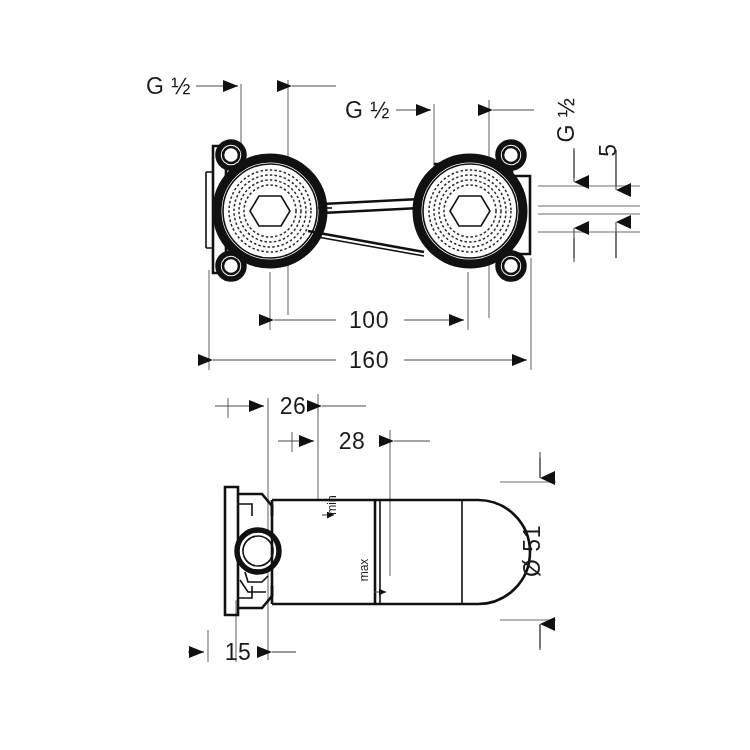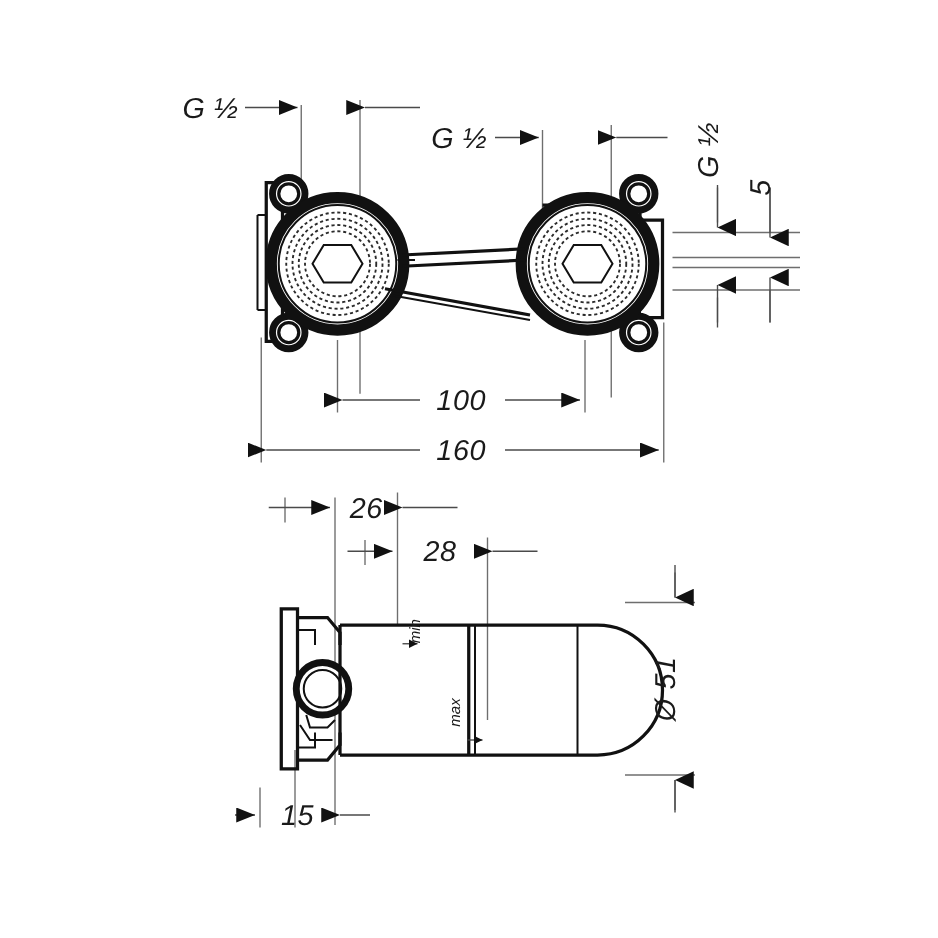--- a/index.html
+++ b/index.html
@@ -11,21 +11,20 @@
     width: 750px;
     height: 750px;
     font-family: "Liberation Sans", sans-serif;
     overflow: hidden;
   }
   #drawing-root {
     position: relative;
     width: 750px;
     height: 750px;
     background: #ffffff;
-    font-style: italic;
   }
   svg.sheet {
     position: absolute;
     inset: 0;
     width: 750px;
     height: 750px;
     display: block;
   }
   .dim-text {
     font-family: "Liberation Sans", sans-serif;

